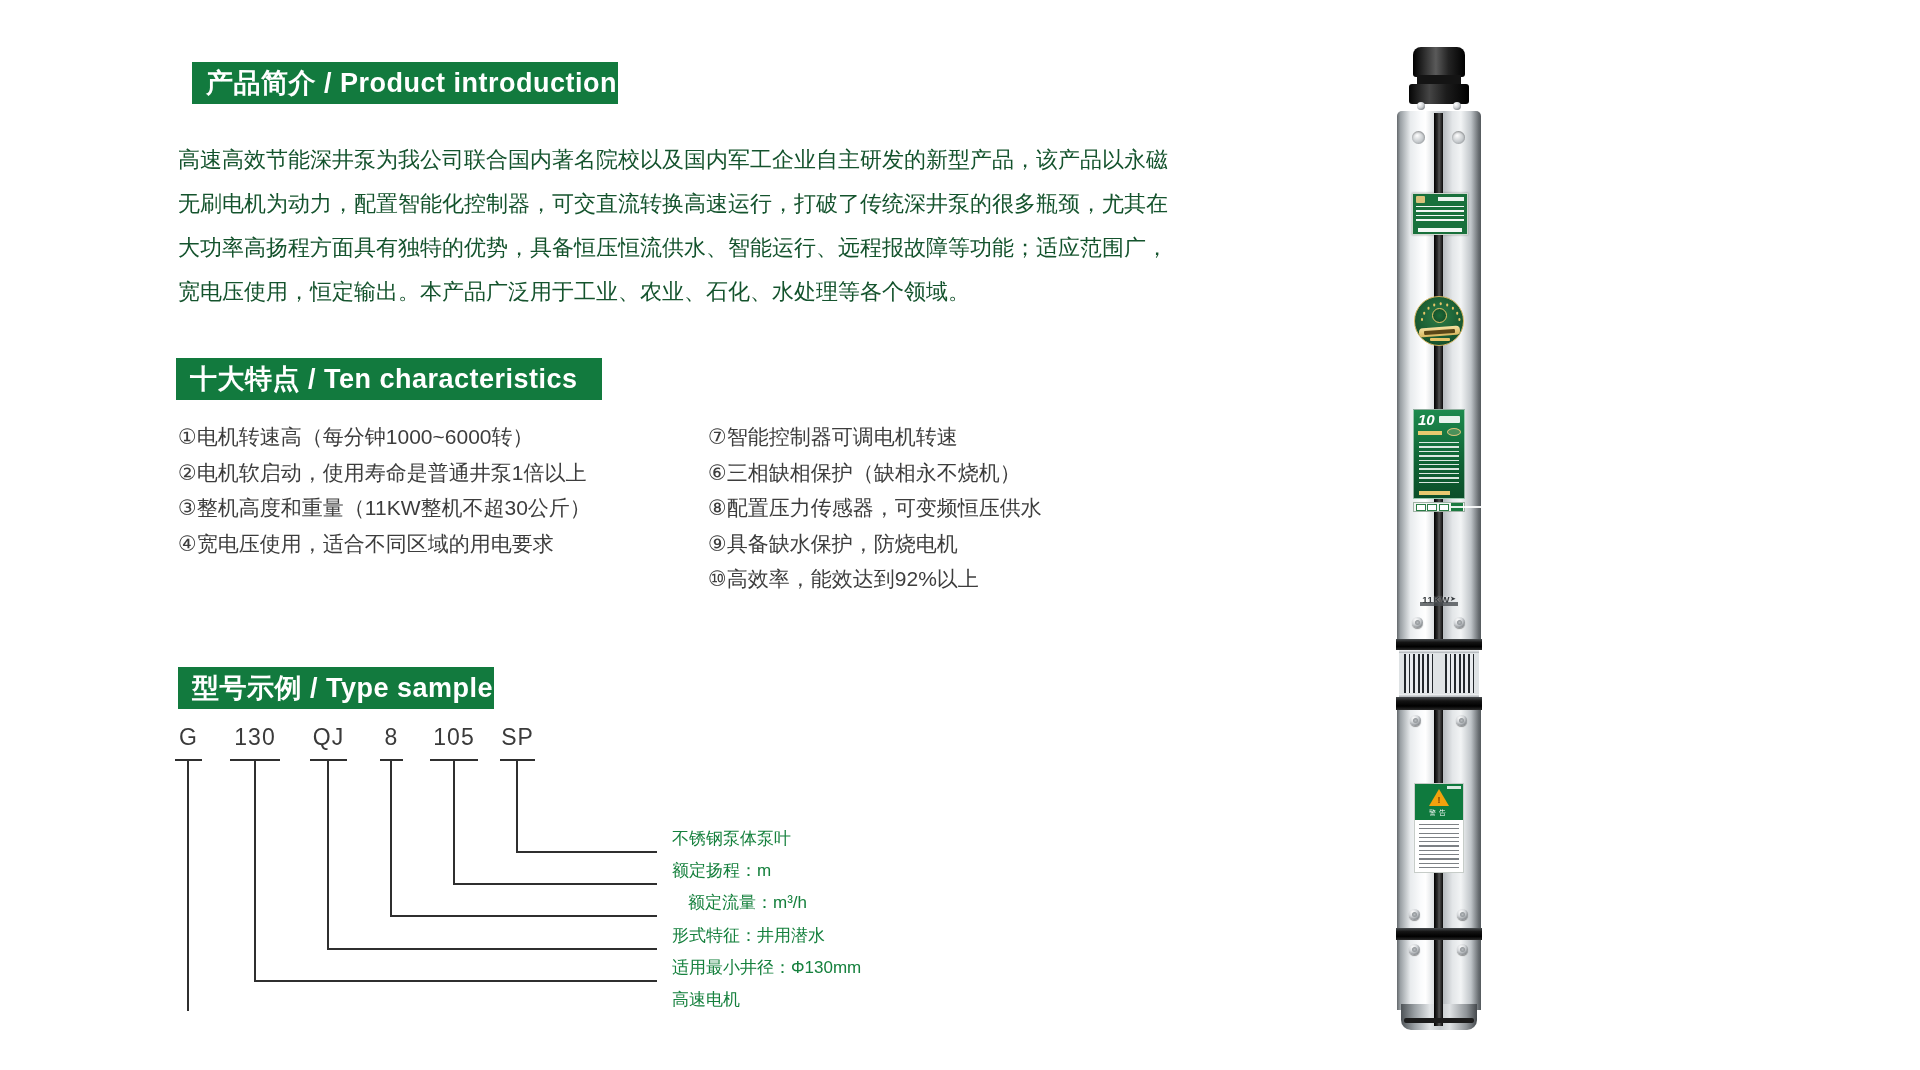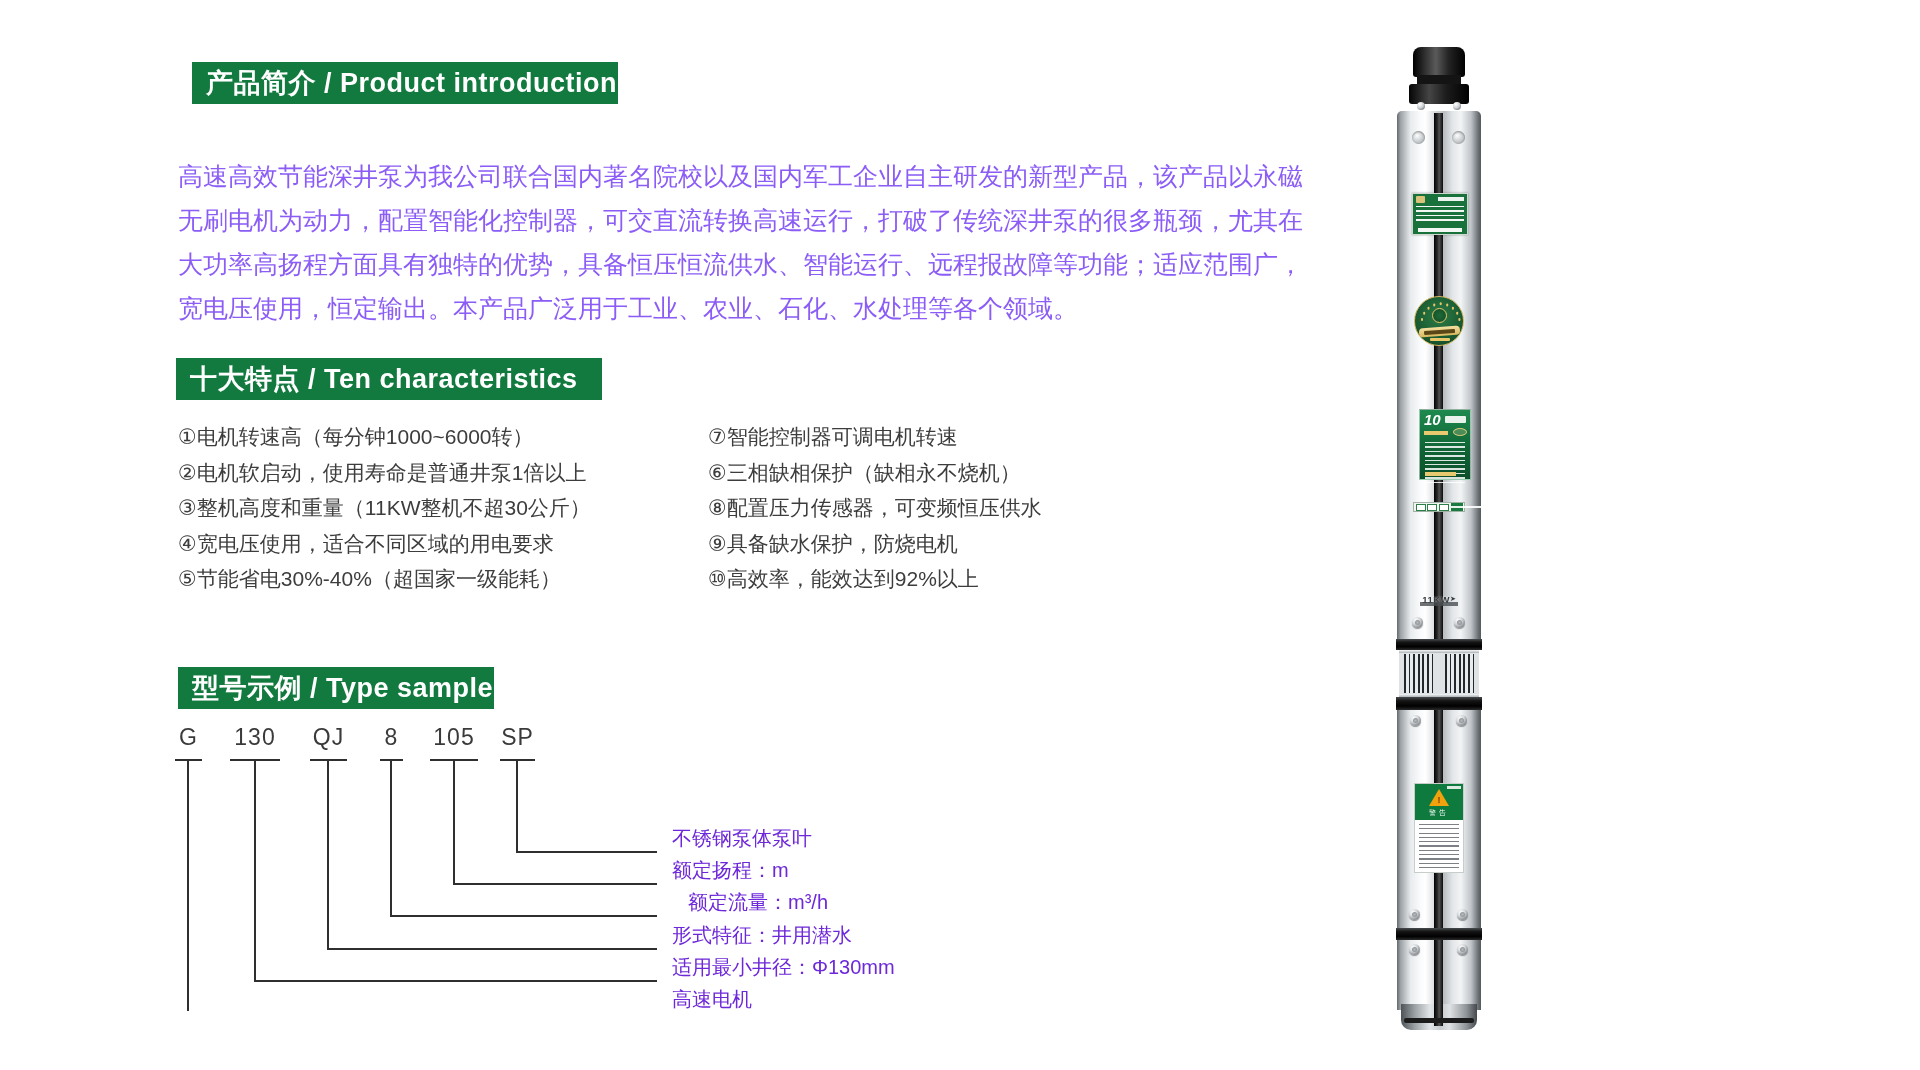--- a/index.html
+++ b/index.html
@@ -12,42 +12,42 @@
   .sec-header{
     position:absolute;background:#127a3e;color:#ffffff;font-weight:bold;
     font-size:27px;line-height:42px;height:42px;padding:0 14px;letter-spacing:.5px;
     white-space:nowrap;
   }
   .hdr-intro{left:192px;top:62px;width:398px;}
   .hdr-char{left:176px;top:358px;width:398px;}
   .hdr-type{left:178px;top:667px;width:288px;}
 
   
-  .intro-text{position:absolute;left:178px;top:154px;width:720px;font-size:25px;color:#8b5cf6;}
+  .intro-text{position:absolute;left:178px;top:138px;width:720px;font-size:22px;color:#14532d;}
   .intro-text .pline{line-height:44px;white-space:nowrap;}
 
   
   .feat-col{position:absolute;top:419px;font-size:21px;color:#3d3d3d;}
   .feat-left{left:178px;}
   .feat-right{left:708px;}
   .feat-item{line-height:35.5px;white-space:nowrap;}
 
   
   .code{
     position:absolute;top:724px;height:32px;font-size:23px;color:#3a3a3a;
     text-align:center;border-bottom:2px solid #2f2f2f;padding-bottom:3px;letter-spacing:1px;
   }
   .code-0{left:175px;width:27px;}
   .code-1{left:230px;width:50px;}
   .code-2{left:310px;width:37px;}
   .code-3{left:380px;width:23px;}
   .code-4{left:430px;width:48px;}
   .code-5{left:500px;width:35px;}
   .connectors{position:absolute;left:170px;top:761px;width:520px;height:250px;}
-  .tlabel{position:absolute;left:672px;height:27px;line-height:27px;font-size:20px;color:#6d28d9;white-space:nowrap;}
+  .tlabel{position:absolute;left:672px;height:27px;line-height:27px;font-size:17px;color:#15803d;white-space:nowrap;}
   .tl-0{top:825px;}.tl-1{top:857px;}.tl-2{top:889px;margin-left:16px;}.tl-3{top:922px;}.tl-4{top:954px;}.tl-5{top:986px;}
 
   
   .pump{position:absolute;left:1396px;top:43px;width:86px;height:995px;}
   .pump *{position:absolute;}
   .steel{background:linear-gradient(90deg,#63686c 0%,#9aa0a4 4%,#e8ebed 16%,#fafbfc 28%,#ffffff 34%,#cdd2d5 48%,#b9bec2 56%,#e3e6e8 66%,#f2f4f5 76%,#c0c5c9 88%,#696e72 97%,#54595d 100%);}
 
   .cap-top{left:17px;top:4px;width:52px;height:30px;border-radius:8px 8px 3px 3px;
     background:linear-gradient(90deg,#000 0%,#3a3a3a 28%,#5a5a5a 44%,#242424 68%,#000 100%);}
   .cap-neck{left:21px;top:32px;width:44px;height:10px;background:#141414;}
@@ -81,21 +81,21 @@
     box-shadow:2.2px -6.2px 0 #e7c568,6.5px -11.2px 0 #e7c568,12.2px -14.6px 0 #e7c568,
       18.7px -15.7px 0 #e7c568,25.2px -14.6px 0 #e7c568,30.9px -11.2px 0 #e7c568,
       35.2px -6.2px 0 #e7c568,37.4px 0 0 #e7c568;}
   .badge-core{left:17px;top:11px;width:15px;height:15px;border-radius:50%;
     border:1.5px solid #e7c568;background:radial-gradient(#1d6b38,#124a26);box-sizing:border-box;}
   .badge-banner{left:4px;top:30px;width:41px;height:9px;border-radius:4px;transform:rotate(-4deg);
     background:linear-gradient(180deg,#f3dfa0,#d9b85e);}
   .badge-banner-bar{left:5px;top:3px;width:31px;height:3.5px;background:#5a4616;border-radius:1px;}
   .badge-sub{left:15px;top:41px;width:20px;height:3px;background:#e7c568;border-radius:1px;}
 
-  .biglabel{left:23px;top:366px;width:52px;height:71px;z-index:2;
+  .biglabel{left:17px;top:366px;width:52px;height:90px;z-index:2;
     background:linear-gradient(180deg,#1d8a4e,#0f6234 60%,#0b4f2a);
     border:1px solid rgba(255,255,255,.55);box-sizing:border-box;}
   .bl-num{left:4px;top:2px;color:#fff;font-size:15px;font-weight:bold;font-style:italic;line-height:16px;}
   .bl-numbox{left:25px;top:6px;width:21px;height:7px;background:rgba(255,255,255,.9);border-radius:1px;}
   .bl-leaf{right:3px;top:18px;width:14px;height:8px;border:1px solid #d9c27a;border-radius:50%;
     background:rgba(233,215,160,.25);box-sizing:border-box;}
   .bl-sub{left:4px;top:21px;width:24px;height:4px;background:#e8c96f;}
   .bl-rows{left:5px;right:5px;top:32px;height:44px;
     background:repeating-linear-gradient(180deg,rgba(255,255,255,.85) 0 1.3px,transparent 1.3px 4.4px);}
   .bl-foot{left:5px;right:14px;bottom:3px;height:4px;background:#e8c96f;}
@@ -168,21 +168,20 @@
 
 <div class="sec-header hdr-char">
   <span>十大特点 / Ten characteristics</span>
 </div>
 
 <div class="feat-col feat-left">
   <div class="feat-item">①电机转速高（每分钟1000~6000转）</div>
   <div class="feat-item">②电机软启动，使用寿命是普通井泵1倍以上</div>
   <div class="feat-item">③整机高度和重量（11KW整机不超30公斤）</div>
   <div class="feat-item">④宽电压使用，适合不同区域的用电要求</div>
-  <div class="feat-item">⑤节能省电30%-40%（超国家一级能耗）</div>
 </div>
 
 <div class="feat-col feat-right">
   <div class="feat-item">⑦智能控制器可调电机转速</div>
   <div class="feat-item">⑥三相缺相保护（缺相永不烧机）</div>
   <div class="feat-item">⑧配置压力传感器，可变频恒压供水</div>
   <div class="feat-item">⑨具备缺水保护，防烧电机</div>
   <div class="feat-item">⑩高效率，能效达到92%以上</div>
 </div>
 

